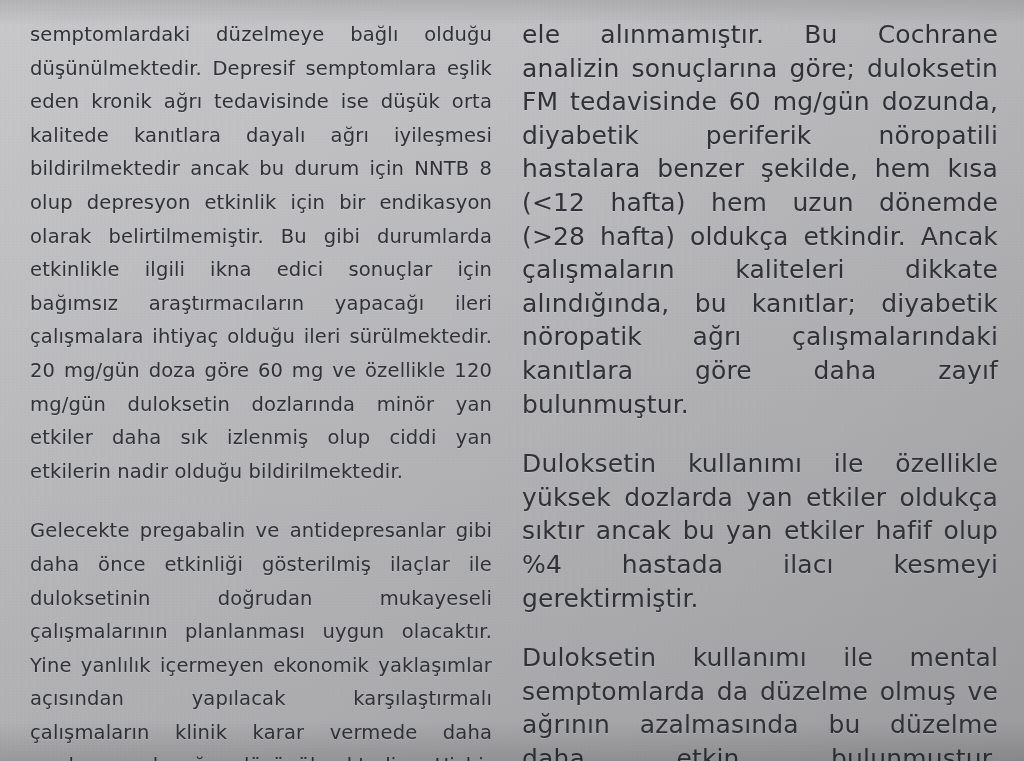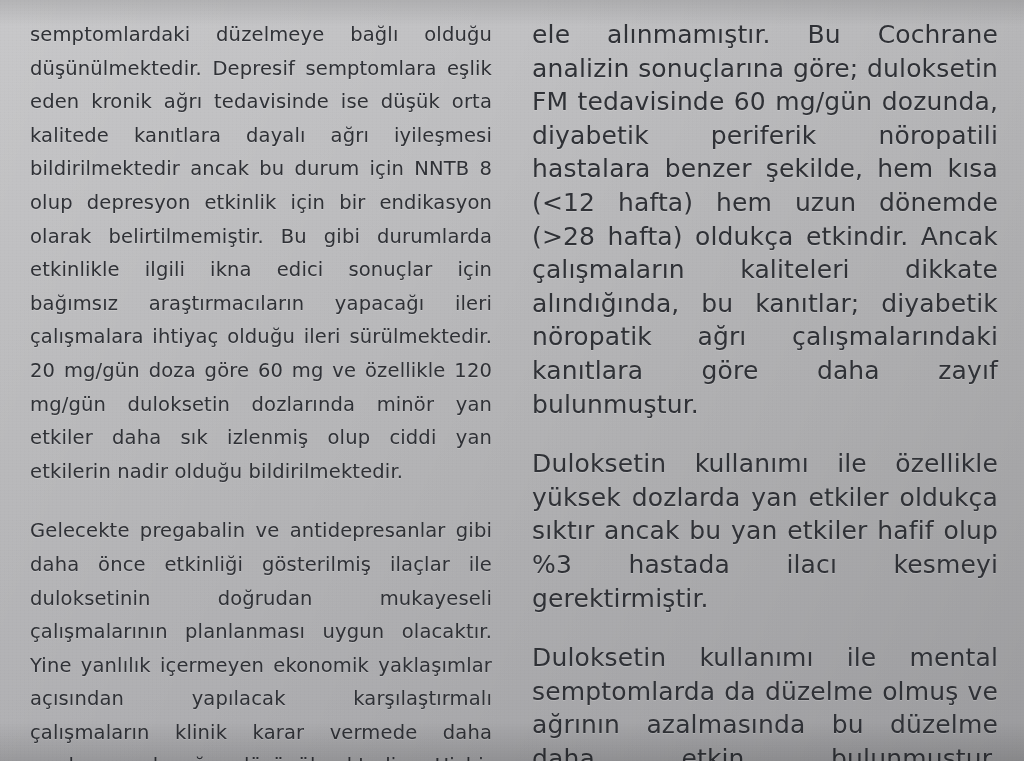--- a/index.html
+++ b/index.html
@@ -45,21 +45,21 @@
     background: linear-gradient(0deg, rgba(0,0,0,0.13), rgba(0,0,0,0));
     pointer-events: none;
   }
   .columns {
     position: absolute;
     top: 18px;
     left: 30px;
     right: 26px;
     bottom: 30px;
     display: flex;
-    gap: 40px;
+    gap: 30px;
   }
   .column {
     flex: 1 1 0;
     display: flex;
     flex-direction: column;
   }
   .col-left { max-width: 462px; }
   .col-right { max-width: 478px; }
   p.para {
     margin: 0 0 26px 0;
@@ -82,21 +82,21 @@
 
   <div class="columns">
 
     <div class="column col-left">
       <p class="para">semptomlardaki düzelmeye bağlı olduğu düşünülmektedir. Depresif semptomlara eşlik eden kronik ağrı tedavisinde ise düşük orta kalitede kanıtlara dayalı ağrı iyileşmesi bildirilmektedir ancak bu durum için NNTB 8 olup depresyon etkinlik için bir endikasyon olarak belirtilmemiştir. Bu gibi durumlarda etkinlikle ilgili ikna edici sonuçlar için bağımsız araştırmacıların yapacağı ileri çalışmalara ihtiyaç olduğu ileri sürülmektedir. 20 mg/gün doza göre 60 mg ve özellikle 120 mg/gün duloksetin dozlarında minör yan etkiler daha sık izlenmiş olup ciddi yan etkilerin nadir olduğu bildirilmektedir.</p>
       <p class="para">Gelecekte pregabalin ve antidepresanlar gibi daha önce etkinliği gösterilmiş ilaçlar ile duloksetinin doğrudan mukayeseli çalışmalarının planlanması uygun olacaktır. Yine yanlılık içermeyen ekonomik yaklaşımlar açısından yapılacak karşılaştırmalı çalışmaların klinik karar vermede daha yardımcı olacağı düşünülmektedir. Hiçbir yüksek kaliteli çalışmada ekonomik yönler</p>
     </div>
 
     <div class="column col-right">
       <p class="para">ele alınmamıştır. Bu Cochrane analizin sonuçlarına göre; duloksetin FM tedavisinde 60 mg/gün dozunda, diyabetik periferik nöropatili hastalara benzer şekilde, hem kısa (&lt;12 hafta) hem uzun dönemde (&gt;28 hafta) oldukça etkindir. Ancak çalışmaların kaliteleri dikkate alındığında, bu kanıtlar; diyabetik nöropatik ağrı çalışmalarındaki kanıtlara göre daha zayıf bulunmuştur.</p>
-      <p class="para">Duloksetin kullanımı ile özellikle yüksek dozlarda yan etkiler oldukça sıktır ancak bu yan etkiler hafif olup %3 hastada ilacı kesmeyi gerektirmiştir.</p>
+      <p class="para">Duloksetin kullanımı ile özellikle yüksek dozlarda yan etkiler oldukça sıktır ancak bu yan etkiler hafif olup %4 hastada ilacı kesmeyi gerektirmiştir.</p>
       <p class="para">Duloksetin kullanımı ile mental semptomlarda da düzelme olmuş ve ağrının azalmasında bu düzelme daha etkin bulunmuştur. Klinisyenlerin karar vermelerine daha fazla yarımcı olmak için, bu konuda etkinliği gösterilmiş olan diğer ilaçlarla doğrudan mukayeseli ve ekonomik yönlerin de analizlerinin yapıldığı ileri çalışmalara ihtiyaç duyulmaktadır.</p>
     </div>
 
   </div>
 
   <div class="grain"></div>
   <div class="shadow-bottom"></div>
 </div>
 
 </body></html>

